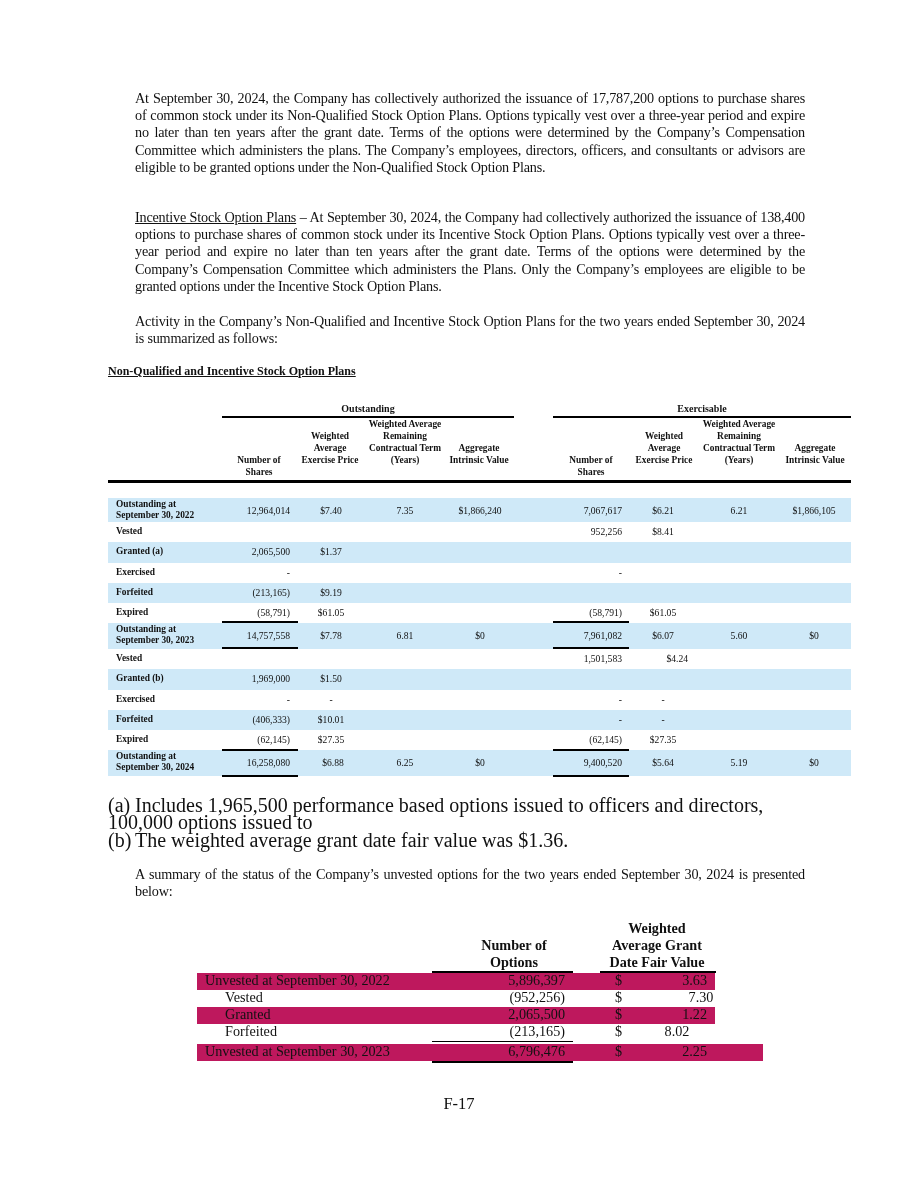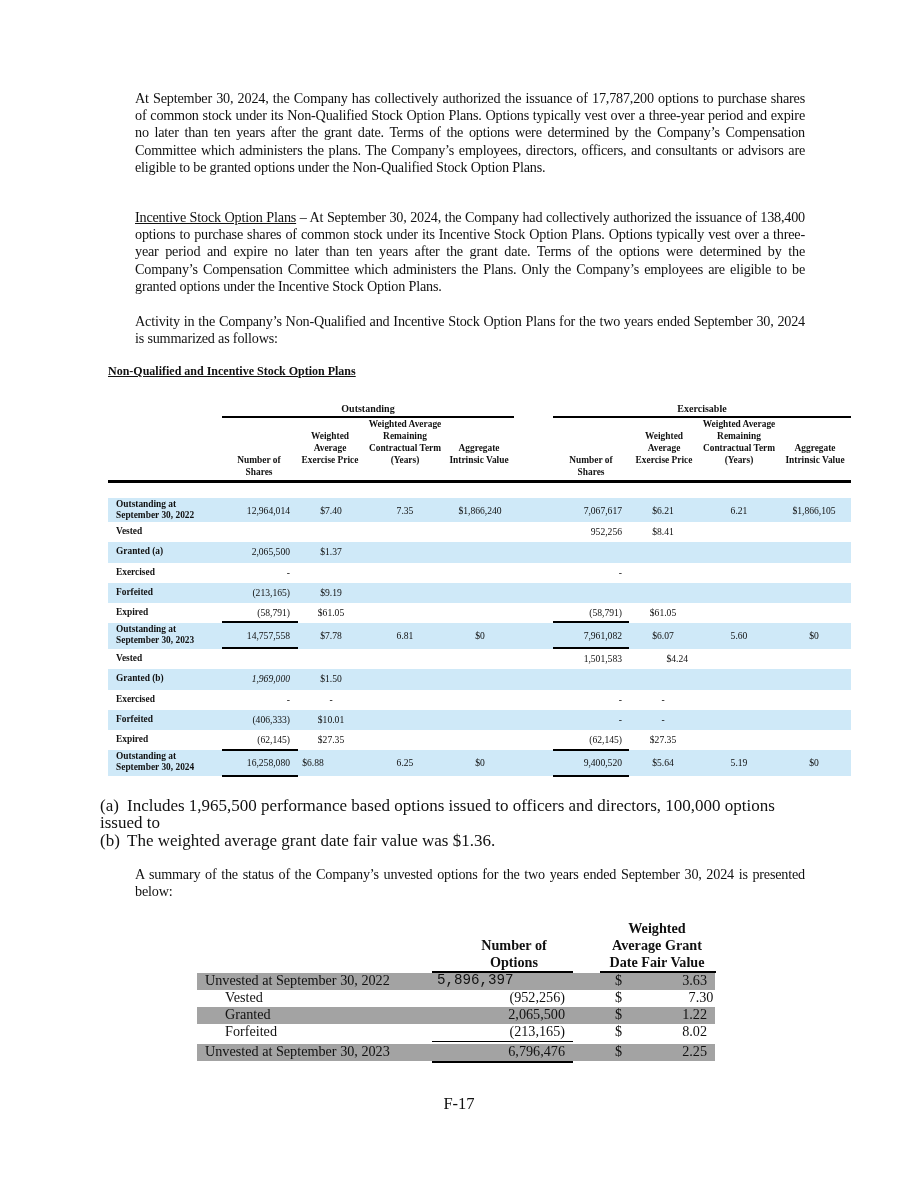--- a/index.html
+++ b/index.html
@@ -22,27 +22,27 @@
   .hdr { position: absolute; font-weight: bold; font-size: 9.4px; line-height: 12px; text-align: center; }
   .hdr-rule { position: absolute; left: 108px; top: 480px; width: 743px; height: 3px; background: #000; }
   .row { position: absolute; left: 108px; width: 743px; }
   .row.shade { background: #cfe9f8; }
   .cell { position: absolute; font-size: 9.6px; white-space: nowrap; }
   .lbl { left: 8px; font-weight: bold; font-size: 9.4px; line-height: 11px; }
   .r { text-align: right; }
   .c { text-align: center; }
   .ul { position: absolute; height: 2px; background: #000; }
 
-  .fn { position: absolute; left: 100px; font-size: 17px; line-height: 17.2px; width: 700px; }
+  .fn { position: absolute; left: 108px; font-size: 20px; line-height: 17.2px; width: 700px; }
   .fn .tag { display: inline-block; width: 27px; }
   .fn .ind { padding-left: 27px; }
 
   
   .s-row { position: absolute; left: 197px; width: 518px; height: 17px; font-size: 14.2px; }
-  .s-row.shade { background: #a3a3a3; }
+  .s-row.shade { background: #be185d; }
   .s-cell { position: absolute; top: -1px; white-space: nowrap; }
   .s-hdr { position: absolute; font-weight: bold; font-size: 14.2px; line-height: 17px; text-align: center; }
   .page-num { position: absolute; left: 0; width: 918px; top: 1094px; text-align: center; font-size: 16.5px; }
 </style>
 </head>
 <body>
 
 <div class="para" style="top:90px;">At September 30, 2024, the Company has collectively authorized the issuance of 17,787,200 options to purchase shares of common stock under its Non-Qualified Stock Option Plans. Options typically vest over a three-year period and expire no later than ten years after the grant date. Terms of the options were determined by the Company’s Compensation Committee which administers the plans. The Company’s employees, directors, officers, and consultants or advisors are eligible to be granted options under the Non-Qualified Stock Option Plans.</div>
 <div class="para" style="top:209px;"><span class="u">Incentive Stock Option Plans</span><span> – At September 30, 2024, the Company had collectively authorized the issuance of 138,400 options to purchase shares of common stock under its Incentive Stock Option Plans. Options typically vest over a three-year period and expire no later than ten years after the grant date. Terms of the options were determined by the Company’s Compensation Committee which administers the Plans. Only the Company’s employees are eligible to be granted options under the Incentive Stock Option Plans.</span></div>
 <div class="para" style="top:313px;">Activity in the Company’s Non-Qualified and Incentive Stock Option Plans for the two years ended September 30, 2024 is summarized as follows:</div>
@@ -149,21 +149,21 @@
       <div class="cell c" style="left: 198px; width: 50px; top: 4px;"></div>
       <div class="cell c" style="left: 270px; width: 54px; top: 4px;"></div>
       <div class="cell c" style="left: 332px; width: 80px; top: 4px;"></div>
       <div class="cell r" style="left: 432px; width: 82px; top: 4px;">1,501,583</div>
       <div class="cell c" style="left: 530px; width: 50px; top: 4px; text-align: right;">$4.24</div>
       <div class="cell c" style="left: 604px; width: 54px; top: 4px;"></div>
       <div class="cell c" style="left: 666px; width: 80px; top: 4px;"></div>
     </div>
     <div class="row shade" style="top: 669px; height: 21px;">
       <div class="cell lbl" style="top: 4px; white-space: normal; width: 100px;">Granted (b)</div>
-      <div class="cell r" style="left: 102px; width: 80px; top: 4px; font-style: italic;">1,969,000</div>
+      <div class="cell r" style="left: 102px; width: 80px; top: 4px;">1,969,000</div>
       <div class="cell c" style="left: 198px; width: 50px; top: 4px;">$1.50</div>
       <div class="cell c" style="left: 270px; width: 54px; top: 4px;"></div>
       <div class="cell c" style="left: 332px; width: 80px; top: 4px;"></div>
       <div class="cell r" style="left: 432px; width: 82px; top: 4px;"></div>
       <div class="cell c" style="left: 530px; width: 50px; top: 4px;"></div>
       <div class="cell c" style="left: 604px; width: 54px; top: 4px;"></div>
       <div class="cell c" style="left: 666px; width: 80px; top: 4px;"></div>
     </div>
     <div class="row" style="top: 690px; height: 20px;">
       <div class="cell lbl" style="top: 4px; white-space: normal; width: 100px;">Exercised</div>
@@ -194,21 +194,21 @@
       <div class="cell c" style="left: 270px; width: 54px; top: 4px;"></div>
       <div class="cell c" style="left: 332px; width: 80px; top: 4px;"></div>
       <div class="cell r" style="left: 432px; width: 82px; top: 4px;">(62,145)</div>
       <div class="cell c" style="left: 530px; width: 50px; top: 4px;">$27.35</div>
       <div class="cell c" style="left: 604px; width: 54px; top: 4px;"></div>
       <div class="cell c" style="left: 666px; width: 80px; top: 4px;"></div>
     </div>
     <div class="row shade" style="top: 750px; height: 26px;">
       <div class="cell lbl" style="top: 1px; white-space: normal; width: 100px;">Outstanding at September 30, 2024</div>
       <div class="cell r" style="left: 102px; width: 80px; top: 7px;">16,258,080</div>
-      <div class="cell c" style="left: 180px; width: 50px; top: 7px;">$6.88</div>
+      <div class="cell c" style="left: 200px; width: 50px; top: 7px;">$6.88</div>
       <div class="cell c" style="left: 270px; width: 54px; top: 7px;">6.25</div>
       <div class="cell c" style="left: 332px; width: 80px; top: 7px;">$0</div>
       <div class="cell r" style="left: 432px; width: 82px; top: 7px;">9,400,520</div>
       <div class="cell c" style="left: 530px; width: 50px; top: 7px;">$5.64</div>
       <div class="cell c" style="left: 604px; width: 54px; top: 7px;">5.19</div>
       <div class="cell c" style="left: 666px; width: 80px; top: 7px;">$0</div>
     </div>
     <div class="ul" style="left: 222px; width: 76px; top: 621px;"></div>
     <div class="ul" style="left: 553px; width: 76px; top: 621px;"></div>
     <div class="ul" style="left: 222px; width: 76px; top: 647px;"></div>
@@ -235,43 +235,43 @@
 <div class="s-hdr" style="left:598px;width:118px;top:920px;">
   <div>Weighted</div>
     <div>Average Grant</div>
     <div>Date Fair Value</div>
 </div>
 <div class="ul" style="left:432px;width:141px;top:971px;"></div>
 <div class="ul" style="left:600px;width:116px;top:971px;"></div>
 <div id="srows">
     <div class="s-row shade" style="top: 973px;">
       <div class="s-cell" style="left: 8px; width: 240px; text-align: left;">Unvested at September 30, 2022</div>
-      <div class="s-cell" style="left: 240px; width: 128px;  font-family: Liberation Mono, monospace;">5,896,397</div>
+      <div class="s-cell" style="left: 240px; width: 128px; text-align: right;">5,896,397</div>
       <div class="s-cell" style="left: 418px; width: 20px; text-align: left;">$</div>
       <div class="s-cell" style="left: 450px; width: 60px; text-align: right;">3.63</div>
     </div>
     <div class="s-row" style="top: 990px;">
       <div class="s-cell" style="left: 28px; width: 240px; text-align: left;">Vested</div>
       <div class="s-cell" style="left: 240px; width: 128px; text-align: right;">(952,256)</div>
       <div class="s-cell" style="left: 418px; width: 20px; text-align: left;">$</div>
       <div class="s-cell" style="left: 474px; width: 60px; text-align: center;">7.30</div>
     </div>
     <div class="s-row shade" style="top: 1007px;">
       <div class="s-cell" style="left: 28px; width: 240px; text-align: left;">Granted</div>
       <div class="s-cell" style="left: 240px; width: 128px; text-align: right;">2,065,500</div>
       <div class="s-cell" style="left: 418px; width: 20px; text-align: left;">$</div>
       <div class="s-cell" style="left: 450px; width: 60px; text-align: right;">1.22</div>
     </div>
     <div class="s-row" style="top: 1024px;">
       <div class="s-cell" style="left: 28px; width: 240px; text-align: left;">Forfeited</div>
       <div class="s-cell" style="left: 240px; width: 128px; text-align: right;">(213,165)</div>
       <div class="s-cell" style="left: 418px; width: 20px; text-align: left;">$</div>
-      <div class="s-cell" style="left: 450px; width: 60px; text-align: right;">8.02</div>
-    </div>
-    <div class="s-row shade" style="top: 1044px;">
+      <div class="s-cell" style="left: 450px; width: 60px; text-align: center;">8.02</div>
+    </div>
+    <div class="s-row shade" style="top: 1044px; padding-left: 48px;">
       <div class="s-cell" style="left: 8px; width: 240px; text-align: left;">Unvested at September 30, 2023</div>
       <div class="s-cell" style="left: 240px; width: 128px; text-align: right;">6,796,476</div>
       <div class="s-cell" style="left: 418px; width: 20px; text-align: left;">$</div>
       <div class="s-cell" style="left: 450px; width: 60px; text-align: right;">2.25</div>
     </div>
     <div class="ul" style="left: 432px; width: 141px; top: 1041px; height: 1px;"></div>
     <div class="ul" style="left: 432px; width: 141px; top: 1061px; height: 2px;"></div>
   </div>
 
 <div class="page-num">F-17</div>

